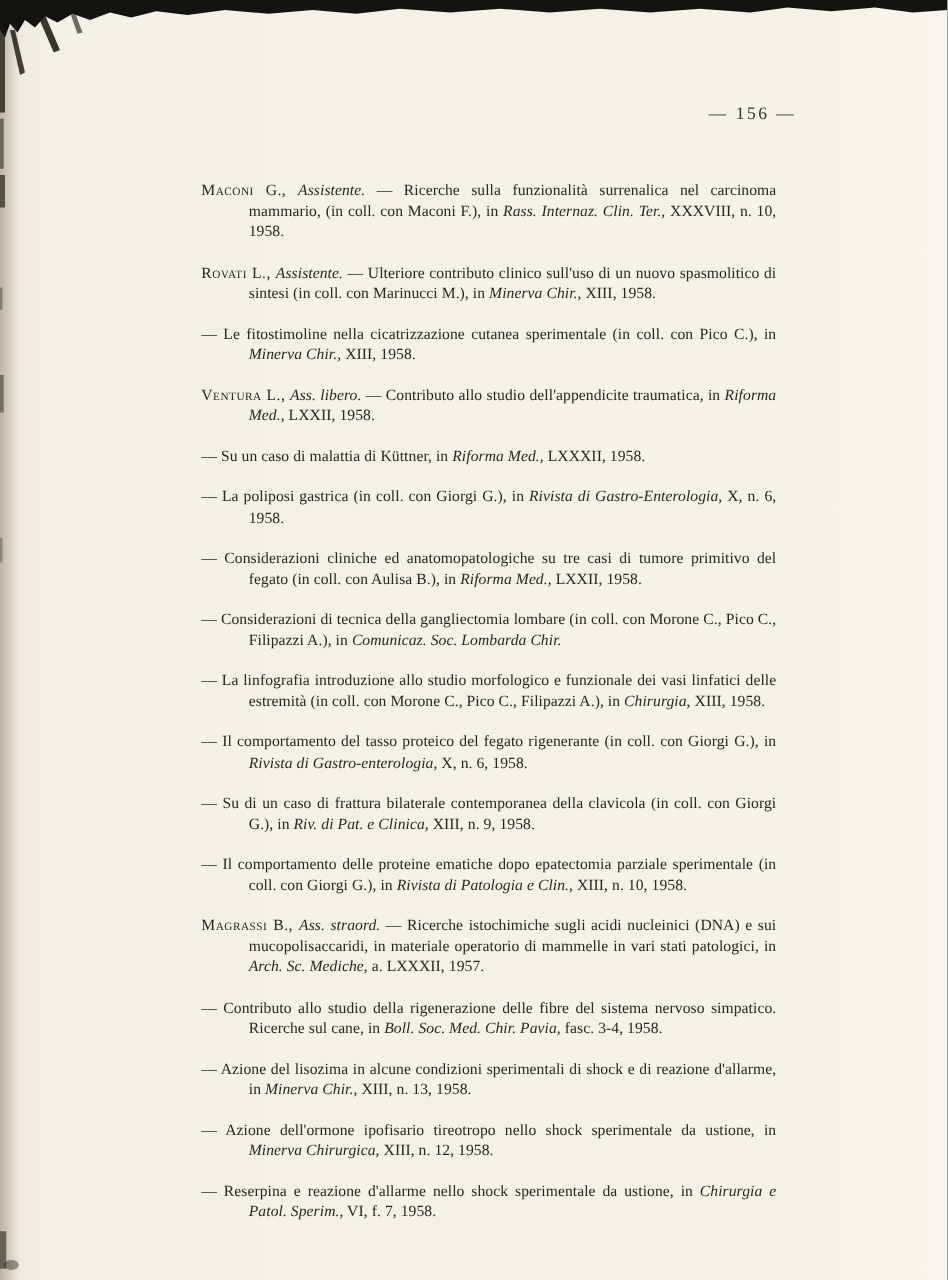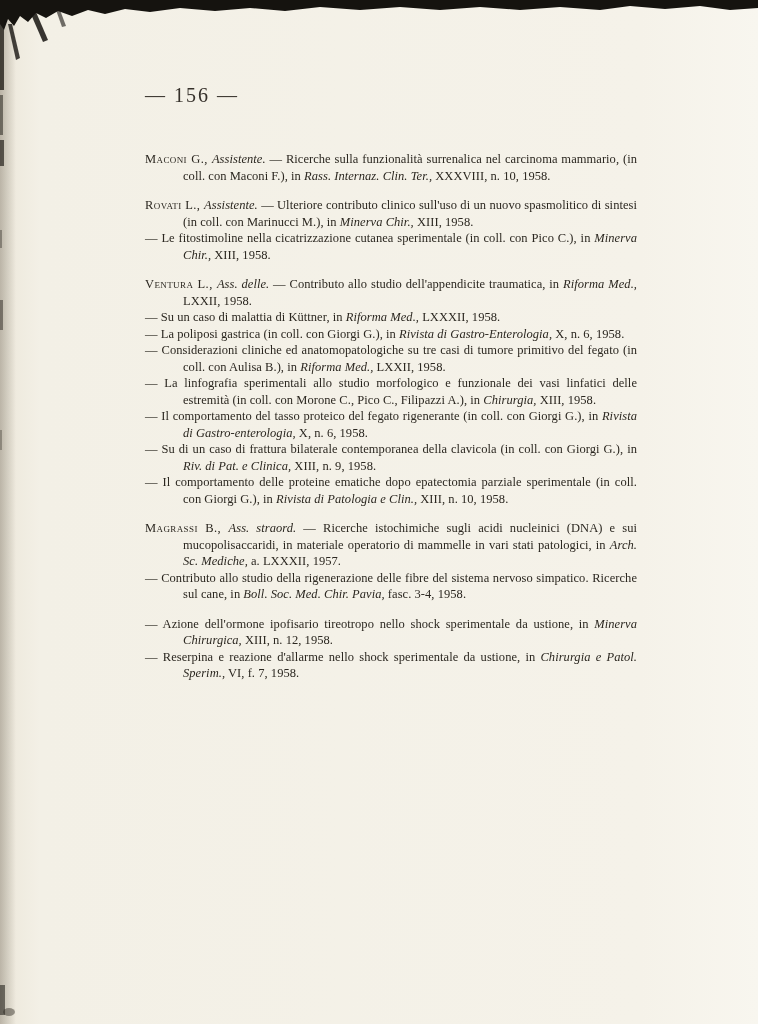--- a/index.html
+++ b/index.html
@@ -42,29 +42,29 @@
   }
   .content {
     position: absolute;
     left: 145px;
     top: 0;
     width: 492px;
     z-index: 2;
   }
   .page-number {
     margin: 84px 0 44px 0;
-    text-align: left;
-    font-size: 20px;
+    text-align: right;
+    font-size: 14px;
     letter-spacing: 2px;
     color: #35302a;
   }
   .bib-section { margin: 0; }
   .bib-section + .bib-section { margin-top: 13px; }
   .bib-entry {
-    margin: 0;
+    margin: 16px;
     font-size: 12.5px;
     line-height: 16.5px;
     text-align: justify;
     padding-left: 38px;
     text-indent: -38px;
     color: #2b2720;
     letter-spacing: 0.05px;
   }
   .it { font-style: italic; }
   .sc { font-variant: small-caps; letter-spacing: 0.4px; }
@@ -100,33 +100,35 @@
     <div class="page-number">— 156 —</div>
     <div class="bibliography" id="bibliography">
         <div class="bib-section">
           <p class="bib-entry"><span class="sc">Maconi G., </span><span class="it">Assistente.</span><span> — Ricerche sulla funzionalità surrenalica nel carcinoma mammario, (in coll. con Maconi F.), in </span><span class="it">Rass. Internaz. Clin. Ter.,</span><span> XXXVIII, n. 10, 1958.</span></p>
         </div>
         <div class="bib-section">
           <p class="bib-entry"><span class="sc">Rovati L., </span><span class="it">Assistente.</span><span> — Ulteriore contributo clinico sull'uso di un nuovo spasmolitico di sintesi (in coll. con Marinucci M.), in </span><span class="it">Minerva Chir.,</span><span> XIII, 1958.</span></p>
           <p class="bib-entry"><span>— Le fitostimoline nella cicatrizzazione cutanea sperimentale (in coll. con Pico C.), in </span><span class="it">Minerva Chir.,</span><span> XIII, 1958.</span></p>
         </div>
         <div class="bib-section">
-          <p class="bib-entry"><span class="sc">Ventura L., </span><span class="it">Ass. delle.</span><span> — Contributo allo studio dell'appendicite traumatica, in </span><span class="it">Riforma Med.,</span><span> LXXII, 1958.</span></p>
+          <p class="bib-entry"><span class="sc">Ventura L., </span><span class="it">Ass. libero.</span><span> — Contributo allo studio dell'appendicite traumatica, in </span><span class="it">Riforma Med.,</span><span> LXXII, 1958.</span></p>
           <p class="bib-entry"><span>— Su un caso di malattia di Küttner, in </span><span class="it">Riforma Med.,</span><span> LXXXII, 1958.</span></p>
           <p class="bib-entry"><span>— La poliposi gastrica (in coll. con Giorgi G.), in </span><span class="it">Rivista di Gastro-Enterologia,</span><span> X, n. 6, 1958.</span></p>
           <p class="bib-entry"><span>— Considerazioni cliniche ed anatomopatologiche su tre casi di tumore primitivo del fegato (in coll. con Aulisa B.), in </span><span class="it">Riforma Med.,</span><span> LXXII, 1958.</span></p>
-          <p class="bib-entry"><span>— La linfografia sperimentali allo studio morfologico e funzionale dei vasi linfatici delle estremità (in coll. con Morone C., Pico C., Filipazzi A.), in </span><span class="it">Chirurgia,</span><span> XIII, 1958.</span></p>
+          <p class="bib-entry"><span>— Considerazioni di tecnica della gangliectomia lombare (in coll. con Morone C., Pico C., Filipazzi A.), in </span><span class="it">Comunicaz. Soc. Lombarda Chir.</span></p>
+          <p class="bib-entry"><span>— La linfografia introduzione allo studio morfologico e funzionale dei vasi linfatici delle estremità (in coll. con Morone C., Pico C., Filipazzi A.), in </span><span class="it">Chirurgia,</span><span> XIII, 1958.</span></p>
           <p class="bib-entry"><span>— Il comportamento del tasso proteico del fegato rigenerante (in coll. con Giorgi G.), in </span><span class="it">Rivista di Gastro-enterologia,</span><span> X, n. 6, 1958.</span></p>
           <p class="bib-entry"><span>— Su di un caso di frattura bilaterale contemporanea della clavicola (in coll. con Giorgi G.), in </span><span class="it">Riv. di Pat. e Clinica,</span><span> XIII, n. 9, 1958.</span></p>
           <p class="bib-entry"><span>— Il comportamento delle proteine ematiche dopo epatectomia parziale sperimentale (in coll. con Giorgi G.), in </span><span class="it">Rivista di Patologia e Clin.,</span><span> XIII, n. 10, 1958.</span></p>
         </div>
         <div class="bib-section">
           <p class="bib-entry"><span class="sc">Magrassi B., </span><span class="it">Ass. straord.</span><span> — Ricerche istochimiche sugli acidi nucleinici (DNA) e sui mucopolisaccaridi, in materiale operatorio di mammelle in vari stati patologici, in </span><span class="it">Arch. Sc. Mediche,</span><span> a. LXXXII, 1957.</span></p>
           <p class="bib-entry"><span>— Contributo allo studio della rigenerazione delle fibre del sistema nervoso simpatico. Ricerche sul cane, in </span><span class="it">Boll. Soc. Med. Chir. Pavia,</span><span> fasc. 3-4, 1958.</span></p>
         </div>
         <div class="bib-section">
+          <p class="bib-entry"><span>— Azione del lisozima in alcune condizioni sperimentali di shock e di reazione d'allarme, in </span><span class="it">Minerva Chir.,</span><span> XIII, n. 13, 1958.</span></p>
           <p class="bib-entry"><span>— Azione dell'ormone ipofisario tireotropo nello shock sperimentale da ustione, in </span><span class="it">Minerva Chirurgica,</span><span> XIII, n. 12, 1958.</span></p>
           <p class="bib-entry"><span>— Reserpina e reazione d'allarme nello shock sperimentale da ustione, in </span><span class="it">Chirurgia e Patol. Sperim.,</span><span> VI, f. 7, 1958.</span></p>
         </div>
       </div>
   </div>
 
 </div>
 
 </body></html>

